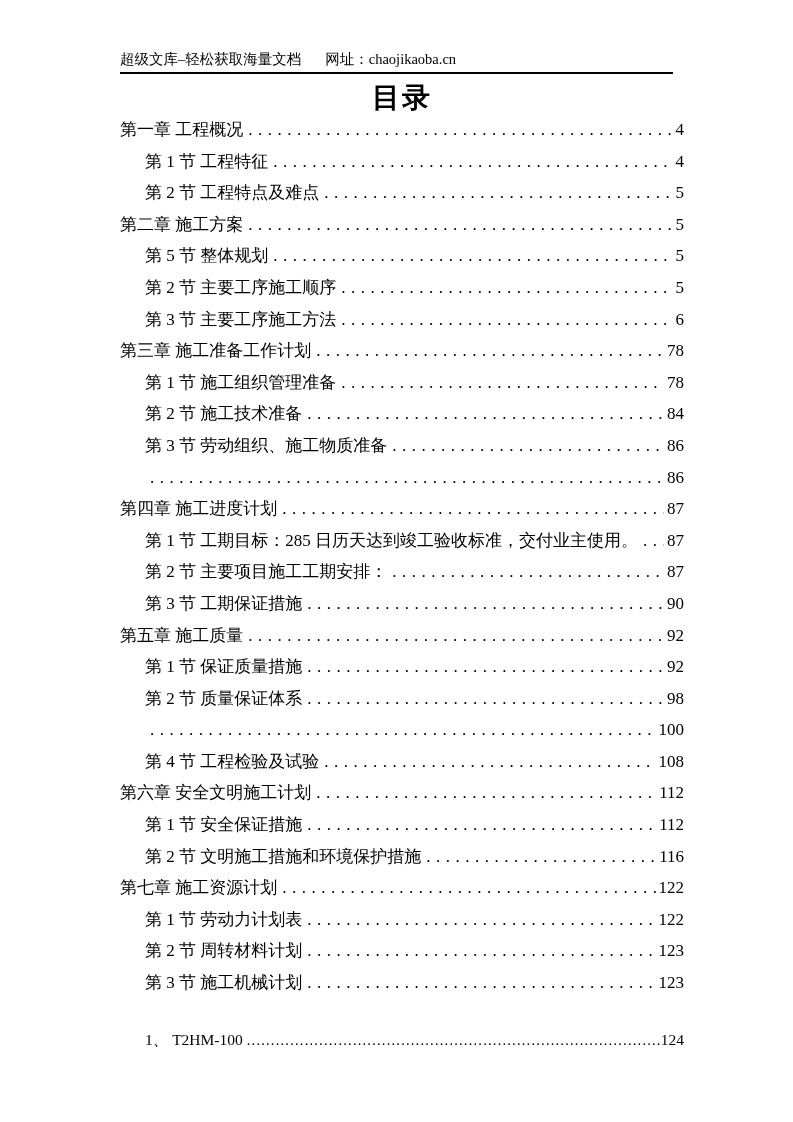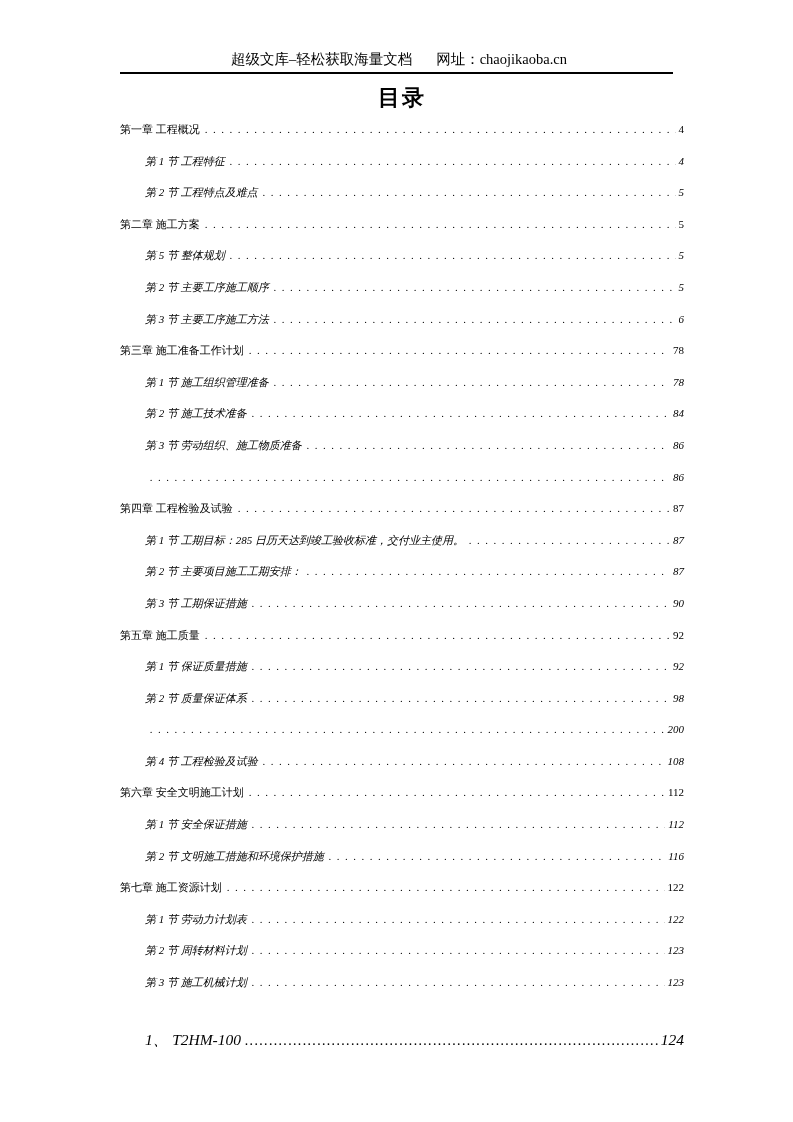--- a/index.html
+++ b/index.html
@@ -11,21 +11,21 @@
     background: #ffffff;
     color: #000000;
     font-family: "Liberation Serif", "DejaVu Serif", serif;
     overflow: hidden;
   }
   .header {
     position: absolute;
     top: 50px;
     left: 120px;
     width: 558px;
-    text-align: center;
+    text-align: left;
     font-size: 14.5px;
     line-height: 18px;
     white-space: nowrap;
   }
   .header-gap { display: inline-block; width: 24px; }
   .header-url { color: #000000; text-decoration: none; }
   .header-rule {
     position: absolute;
     top: 72px;
     left: 120px;
@@ -34,34 +34,34 @@
     border-top: 2px solid #000000;
   }
   .content {
     position: absolute;
     left: 120px;
     top: 85px;
     width: 564px;
   }
   .doc-title {
     text-align: center;
-    font-size: 22px;
+    font-size: 28px;
     font-weight: 700;
     line-height: 26px;
     letter-spacing: 2px;
     margin-bottom: 3px;
   }
   .toc-row {
     display: flex;
     align-items: baseline;
     height: 31.6px;
     line-height: 31.6px;
-    font-size: 11px;
-  }
-  .toc-row.level-1 { padding-left: 25px; font-style: italic; }
+    font-size: 17px;
+  }
+  .toc-row.level-1 { padding-left: 25px; }
   .toc-label { white-space: nowrap; flex-shrink: 0; }
   .toc-dots {
     flex: 1;
     min-width: 0;
     overflow: hidden;
     white-space: nowrap;
     letter-spacing: 5.5px;
     padding-left: 5px;
   }
   .toc-page { flex-shrink: 0; padding-left: 3px; }
@@ -136,21 +136,21 @@
         <div class="toc-row level-1">
           <span class="toc-label">第 3 节 劳动组织、施工物质准备</span>
           <span class="toc-dots">............................................................................................................................................................................................................................................................................................................</span>
           <span class="toc-page">86</span>
         </div>
         <div class="toc-row level-1">
           <span class="toc-dots">............................................................................................................................................................................................................................................................................................................</span>
           <span class="toc-page">86</span>
         </div>
         <div class="toc-row level-0">
-          <span class="toc-label">第四章 工程检验及试验</span>
+          <span class="toc-label">第四章 施工进度计划</span>
           <span class="toc-dots">............................................................................................................................................................................................................................................................................................................</span>
           <span class="toc-page">87</span>
         </div>
         <div class="toc-row level-1">
           <span class="toc-label">第 1 节 工期目标：285 日历天达到竣工验收标准，交付业主使用。</span>
           <span class="toc-dots">............................................................................................................................................................................................................................................................................................................</span>
           <span class="toc-page">87</span>
         </div>
         <div class="toc-row level-1">
           <span class="toc-label">第 2 节 主要项目施工工期安排：</span>
@@ -172,21 +172,21 @@
           <span class="toc-dots">............................................................................................................................................................................................................................................................................................................</span>
           <span class="toc-page">92</span>
         </div>
         <div class="toc-row level-1">
           <span class="toc-label">第 2 节 质量保证体系</span>
           <span class="toc-dots">............................................................................................................................................................................................................................................................................................................</span>
           <span class="toc-page">98</span>
         </div>
         <div class="toc-row level-1">
           <span class="toc-dots">............................................................................................................................................................................................................................................................................................................</span>
-          <span class="toc-page">200</span>
+          <span class="toc-page">100</span>
         </div>
         <div class="toc-row level-1">
           <span class="toc-label">第 4 节 工程检验及试验</span>
           <span class="toc-dots">............................................................................................................................................................................................................................................................................................................</span>
           <span class="toc-page">108</span>
         </div>
         <div class="toc-row level-0">
           <span class="toc-label">第六章 安全文明施工计划</span>
           <span class="toc-dots">............................................................................................................................................................................................................................................................................................................</span>
           <span class="toc-page">112</span>

